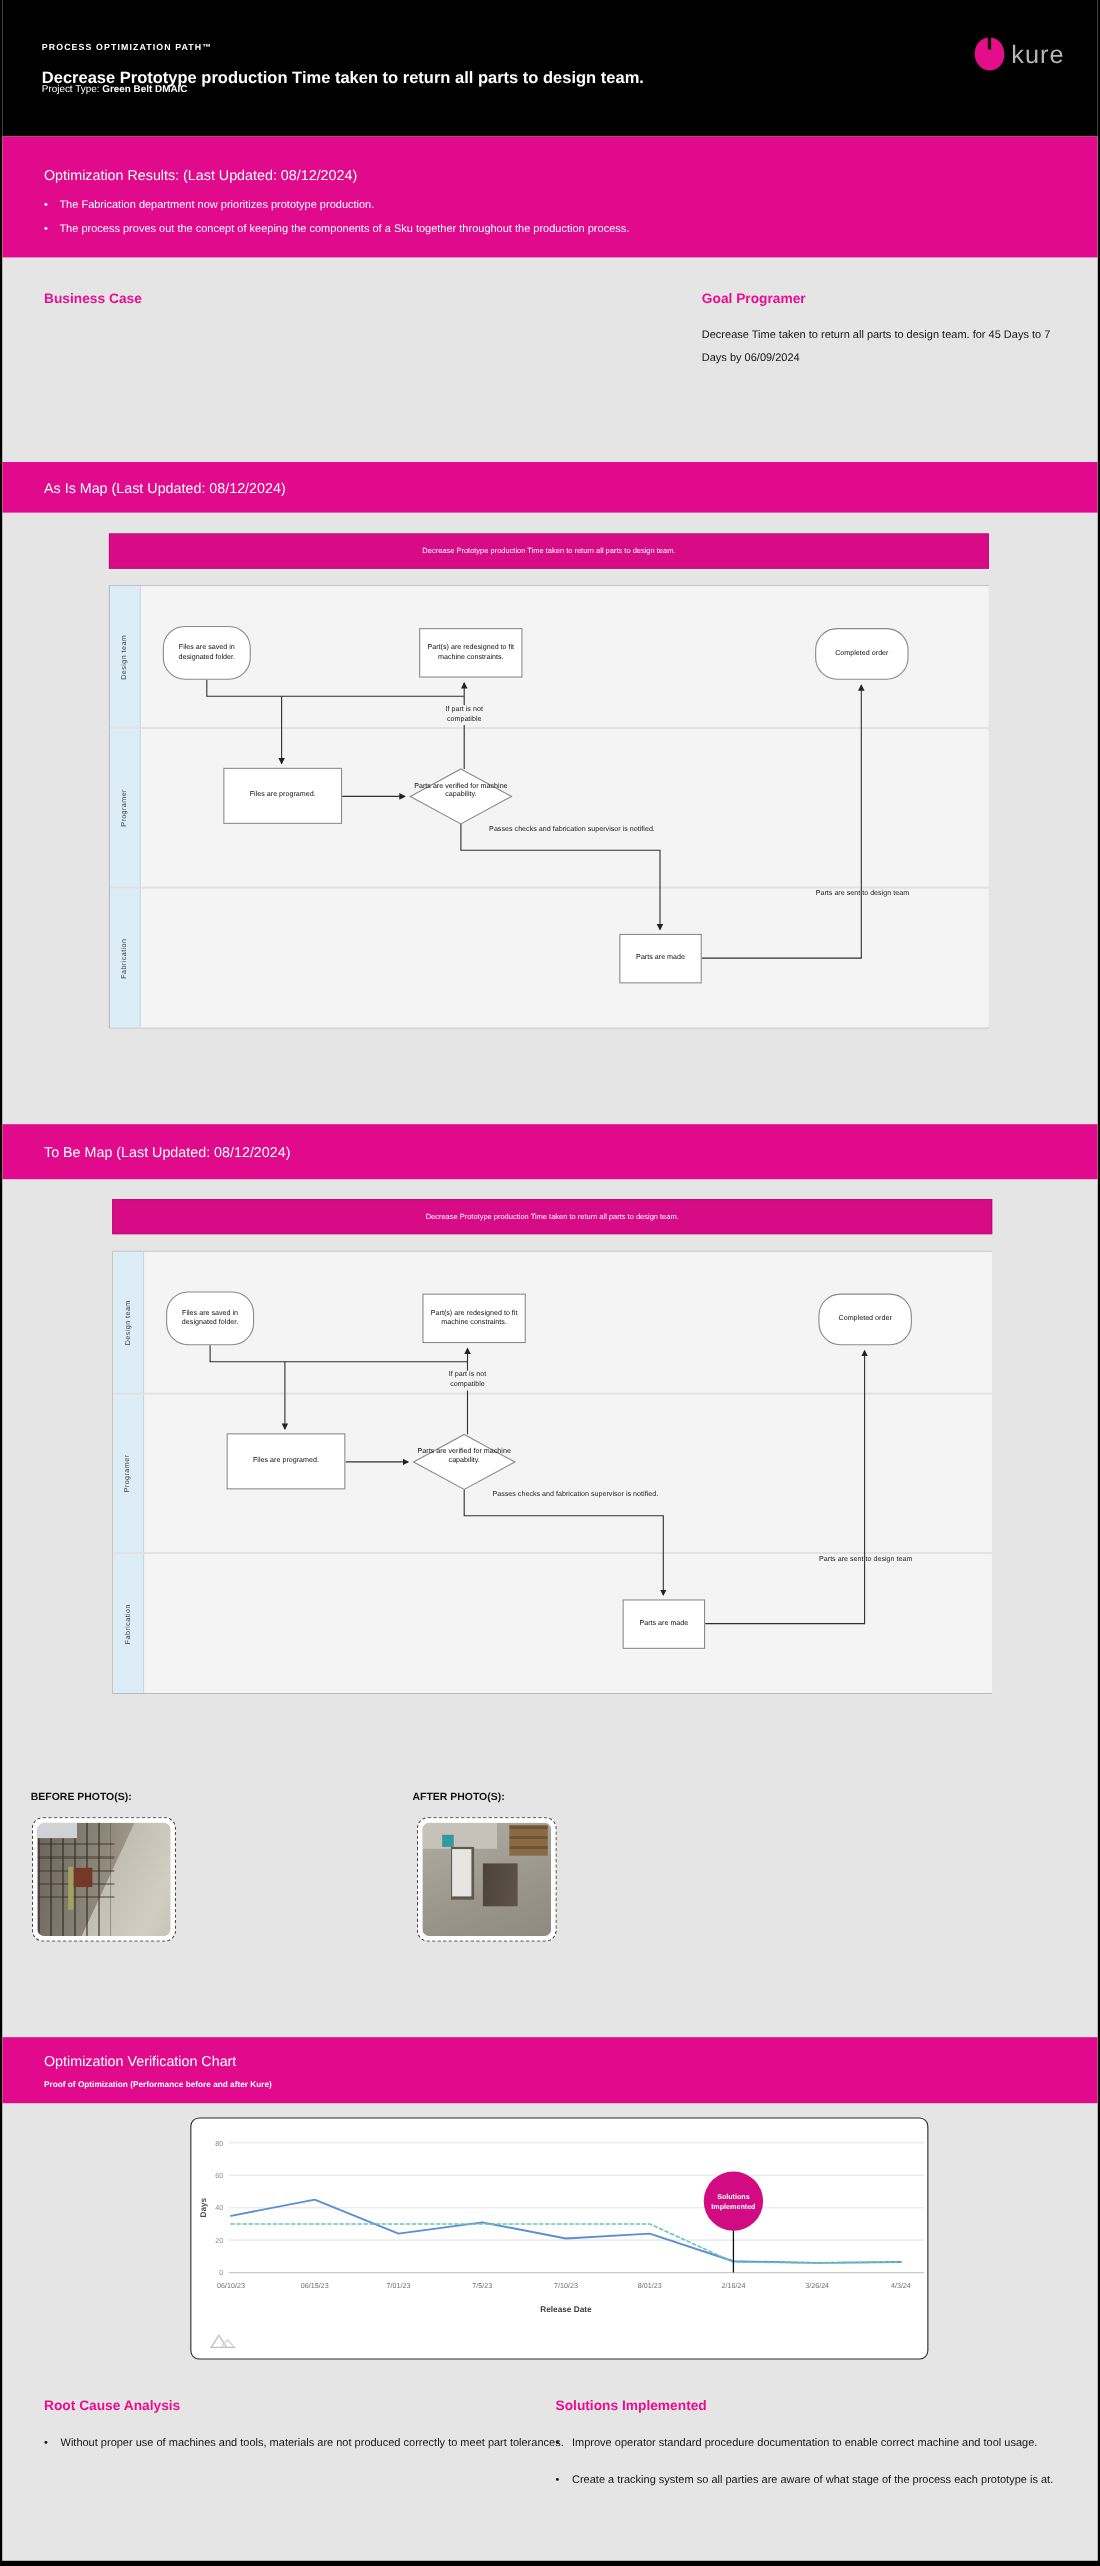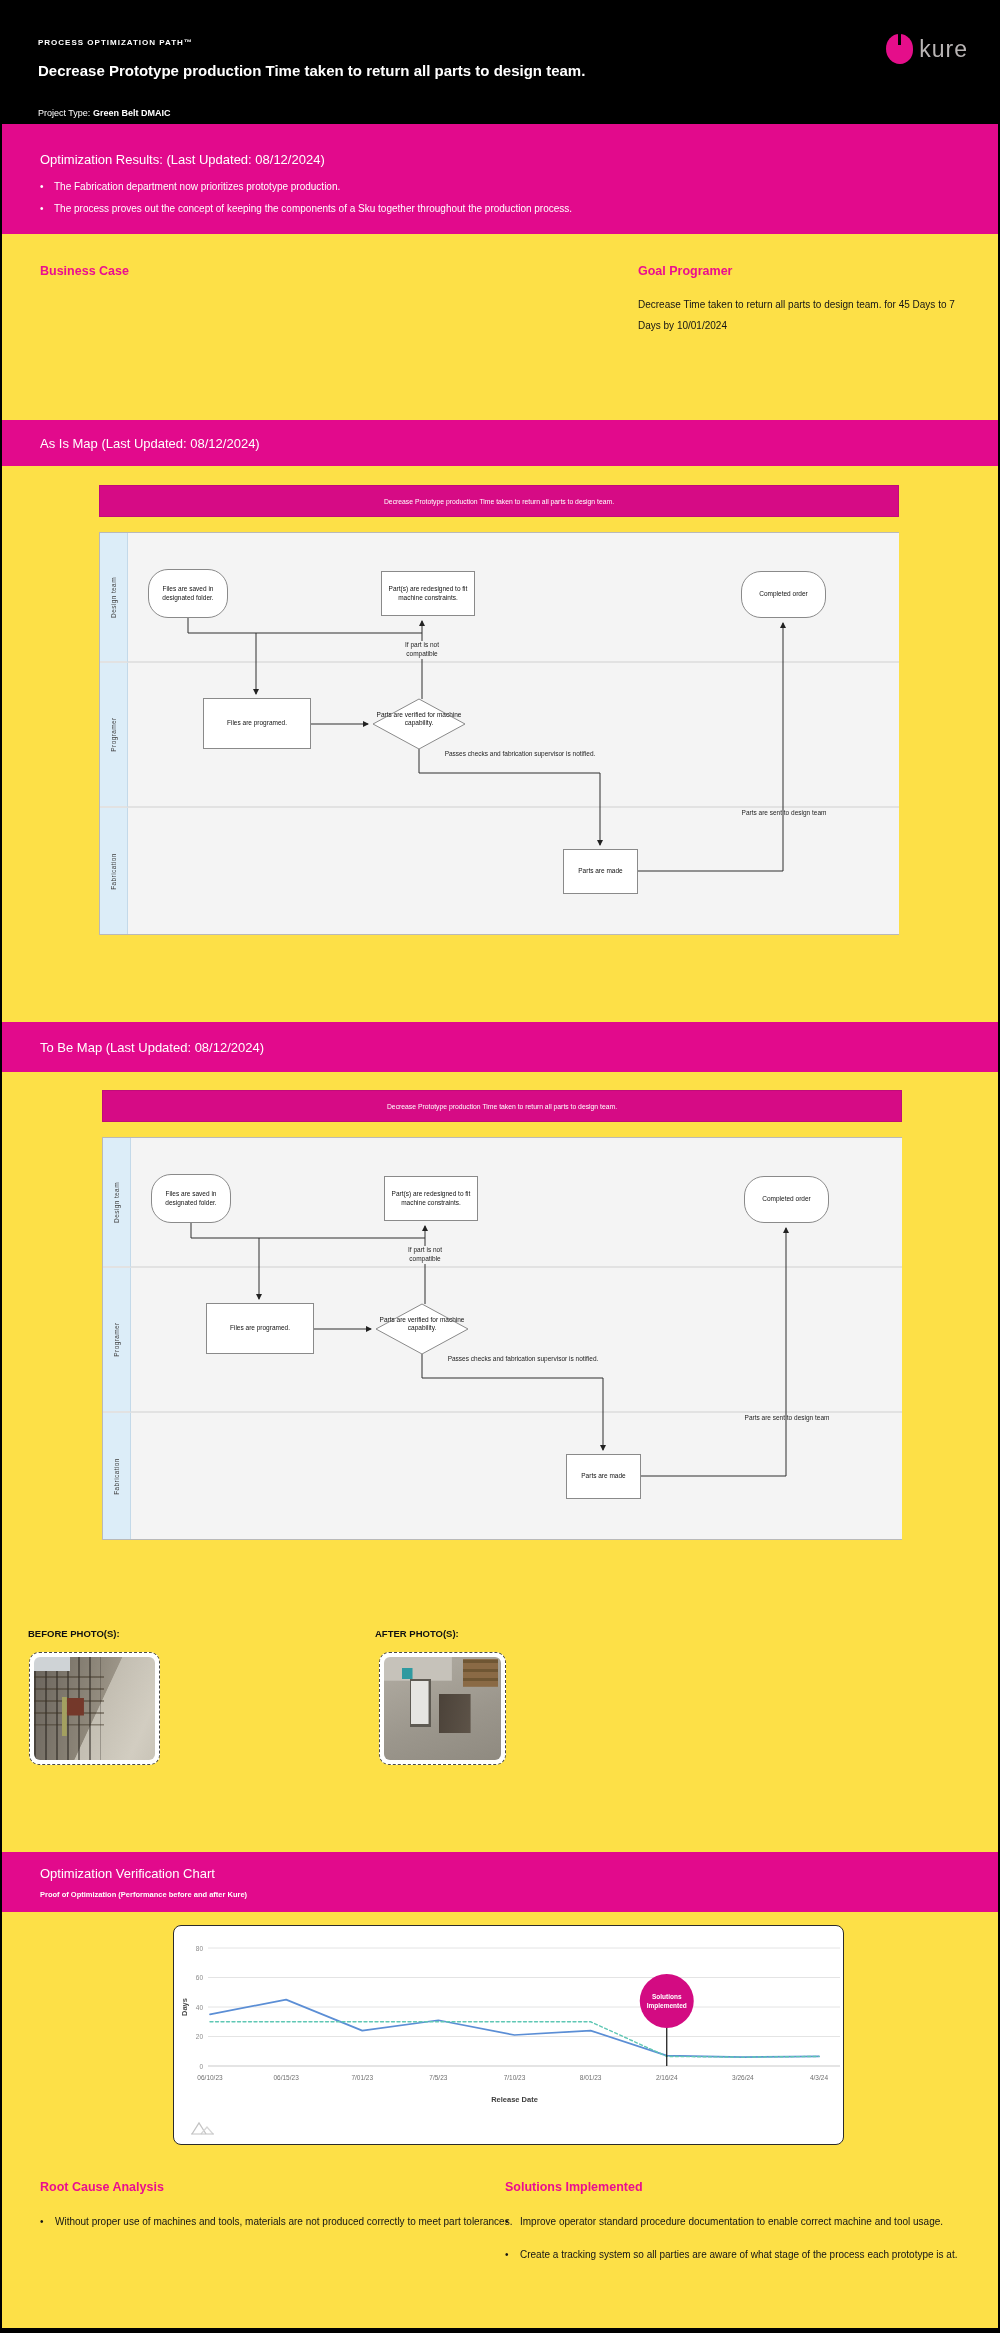--- a/index.html
+++ b/index.html
@@ -1,25 +1,25 @@
 <!DOCTYPE html>
 <html><head>
 <meta charset="utf-8">
 <style>
   * { margin:0; padding:0; box-sizing:border-box; }
   html,body { background:#ffffff; }
   body { font-family:"Liberation Sans", sans-serif; color:#1b1b1b; }
-  .page { position:relative; width:1000px; height:2333px; background:#fde047; overflow:hidden;
+  .page { position:relative; width:1000px; height:2333px; background:#e5e5e5; overflow:hidden;
           border-left:2px solid #000; border-right:2px solid #000; border-bottom:5px solid #000; }
 
   
   .hdr { position:absolute; left:0; top:0; width:100%; height:124px; background:#000; }
   .hdr-eyebrow { position:absolute; left:36px; top:38px; color:#fff; font-size:8px; font-weight:700; letter-spacing:1px; }
   .hdr-title { position:absolute; left:36px; top:62px; color:#fff; font-size:15px; font-weight:600; }
-  .hdr-proj { position:absolute; left:36px; top:108px; color:#fff; font-size:9px; }
+  .hdr-proj { position:absolute; left:36px; top:76px; color:#fff; font-size:9px; }
   .hdr-proj b { font-weight:700; }
   .logo { position:absolute; right:30px; top:34px; display:flex; align-items:center; gap:6px; }
   .logo-mark { position:relative; width:27px; height:30px; background:#e50e8a; border-radius:50% 50% 48% 52%; }
   .logo-mark::after { content:""; position:absolute; left:12px; top:-3px; width:3px; height:14px; background:#000; }
   .logo-text { color:#b9b5b5; font-size:23px; letter-spacing:1px; }
 
   
   .band { position:absolute; left:0; width:100%; background:#e20a8c; color:#fff; }
   .band-results { top:124px; height:110px; padding:28px 38px 0 38px; }
   .band-results h2 { font-size:13px; font-weight:500; margin-bottom:14px; }
@@ -123,21 +123,21 @@
       <li>The process proves out the concept of keeping the components of a Sku together throughout the production process.</li>
     </ul>
   </div>
 
   <div class="cases">
     <div class="col-left">
       <div class="pink-h">Business Case</div>
     </div>
     <div class="col-right-wide">
       <div class="pink-h">Goal Programer</div>
-      <div class="body-txt">Decrease Time taken to return all parts to design team. for 45 Days to 7 Days by 10/01/2024</div>
+      <div class="body-txt">Decrease Time taken to return all parts to design team. for 45 Days to 7 Days by 06/09/2024</div>
     </div>
   </div>
 
   <div class="band band-slim band-asis">
     <span>As Is Map (Last Updated: 08/12/2024)</span>
   </div>
 
   <div class="pmap" style="left:97px; top:485px;">
     <div class="pmap-title">Decrease Prototype production Time taken to return all parts to design team.</div>
     <div class="pmap-lanes">

